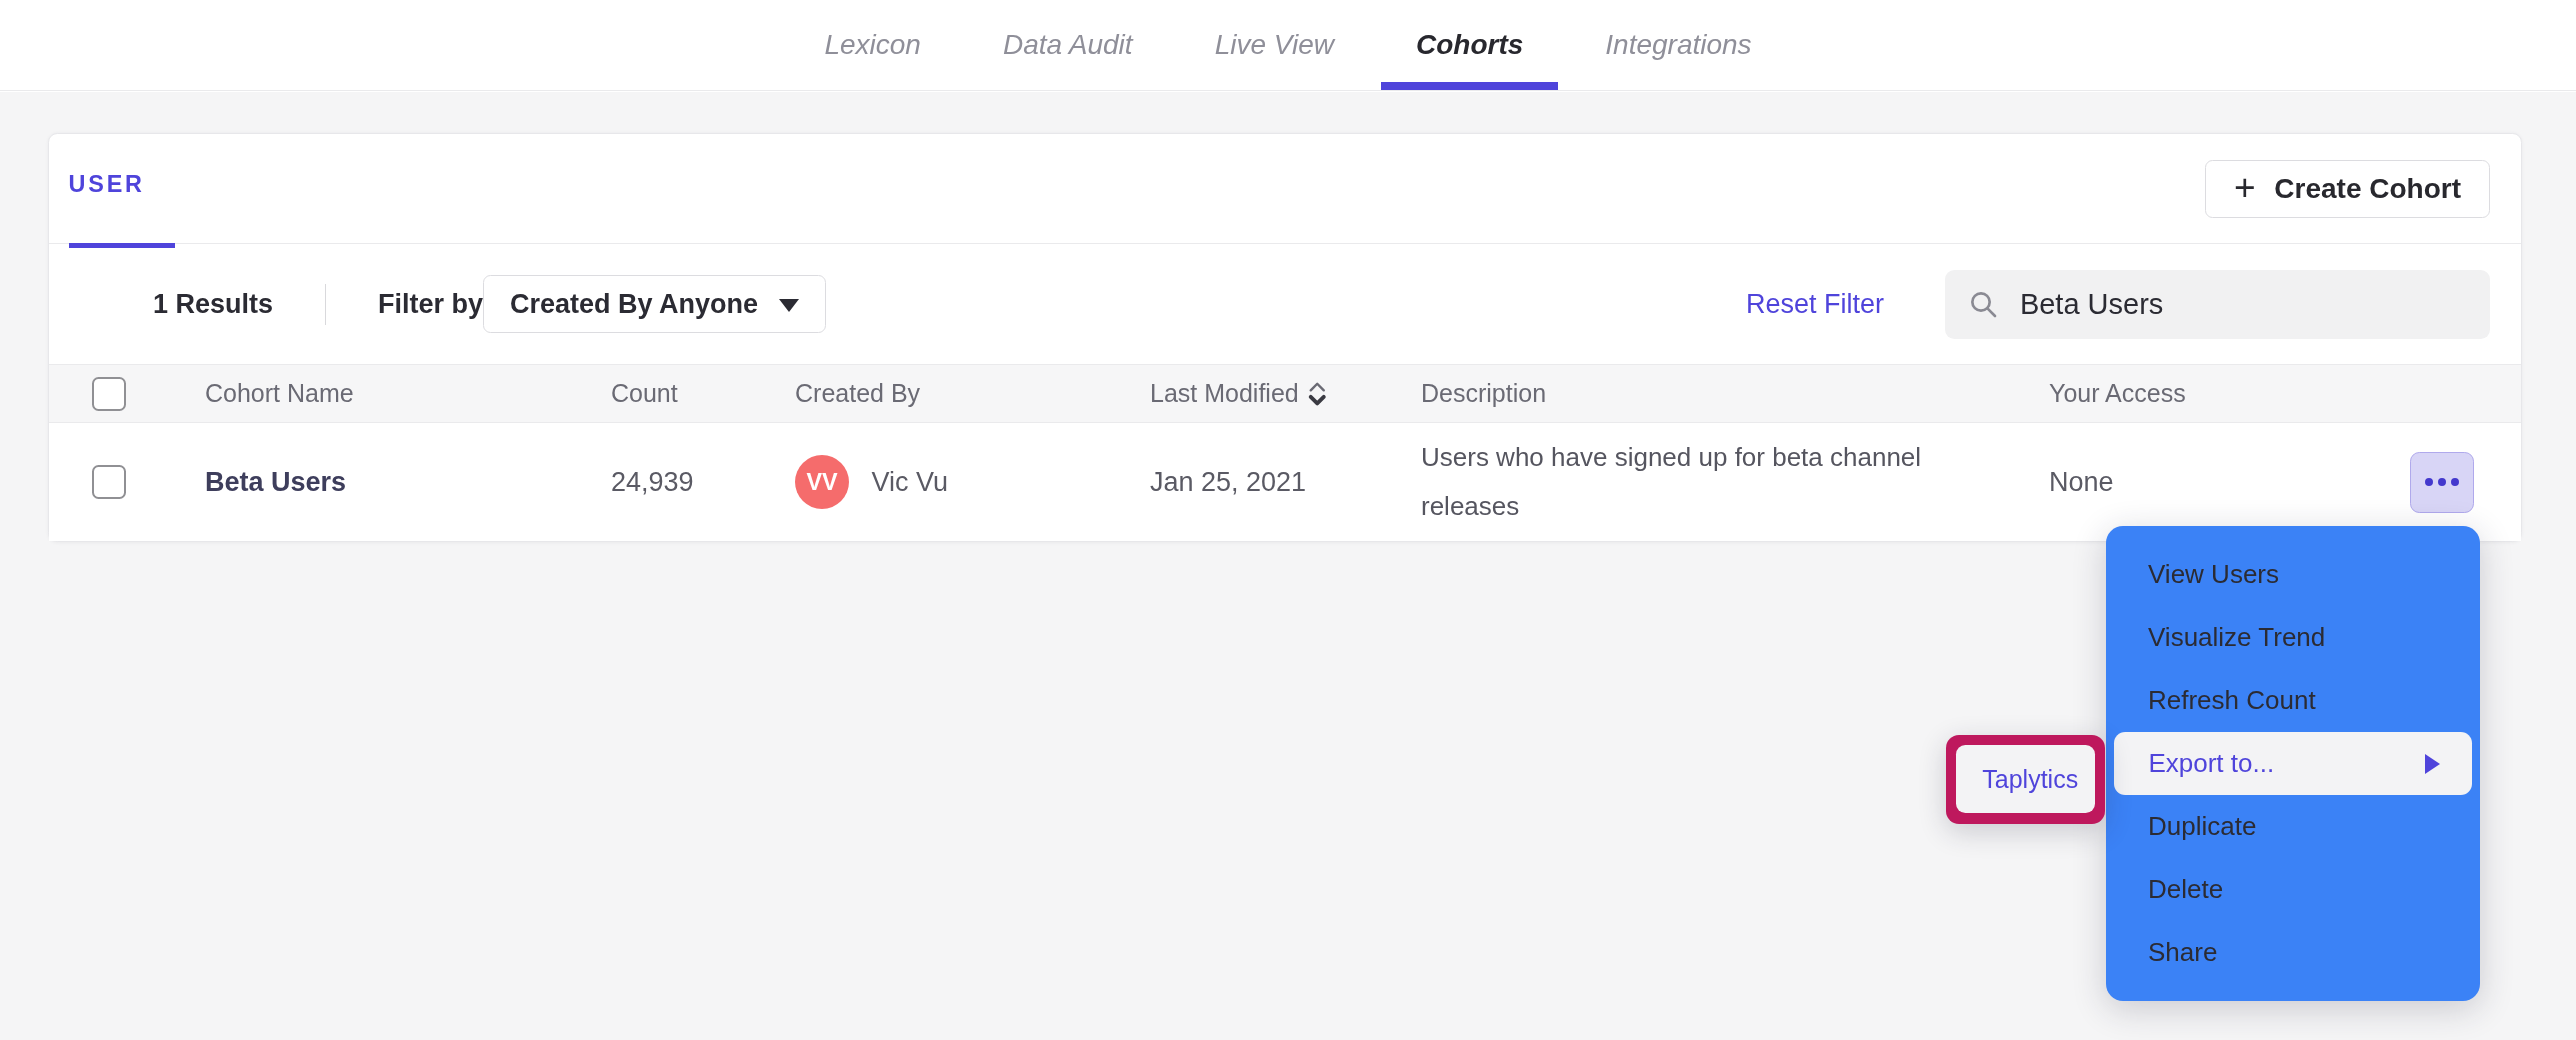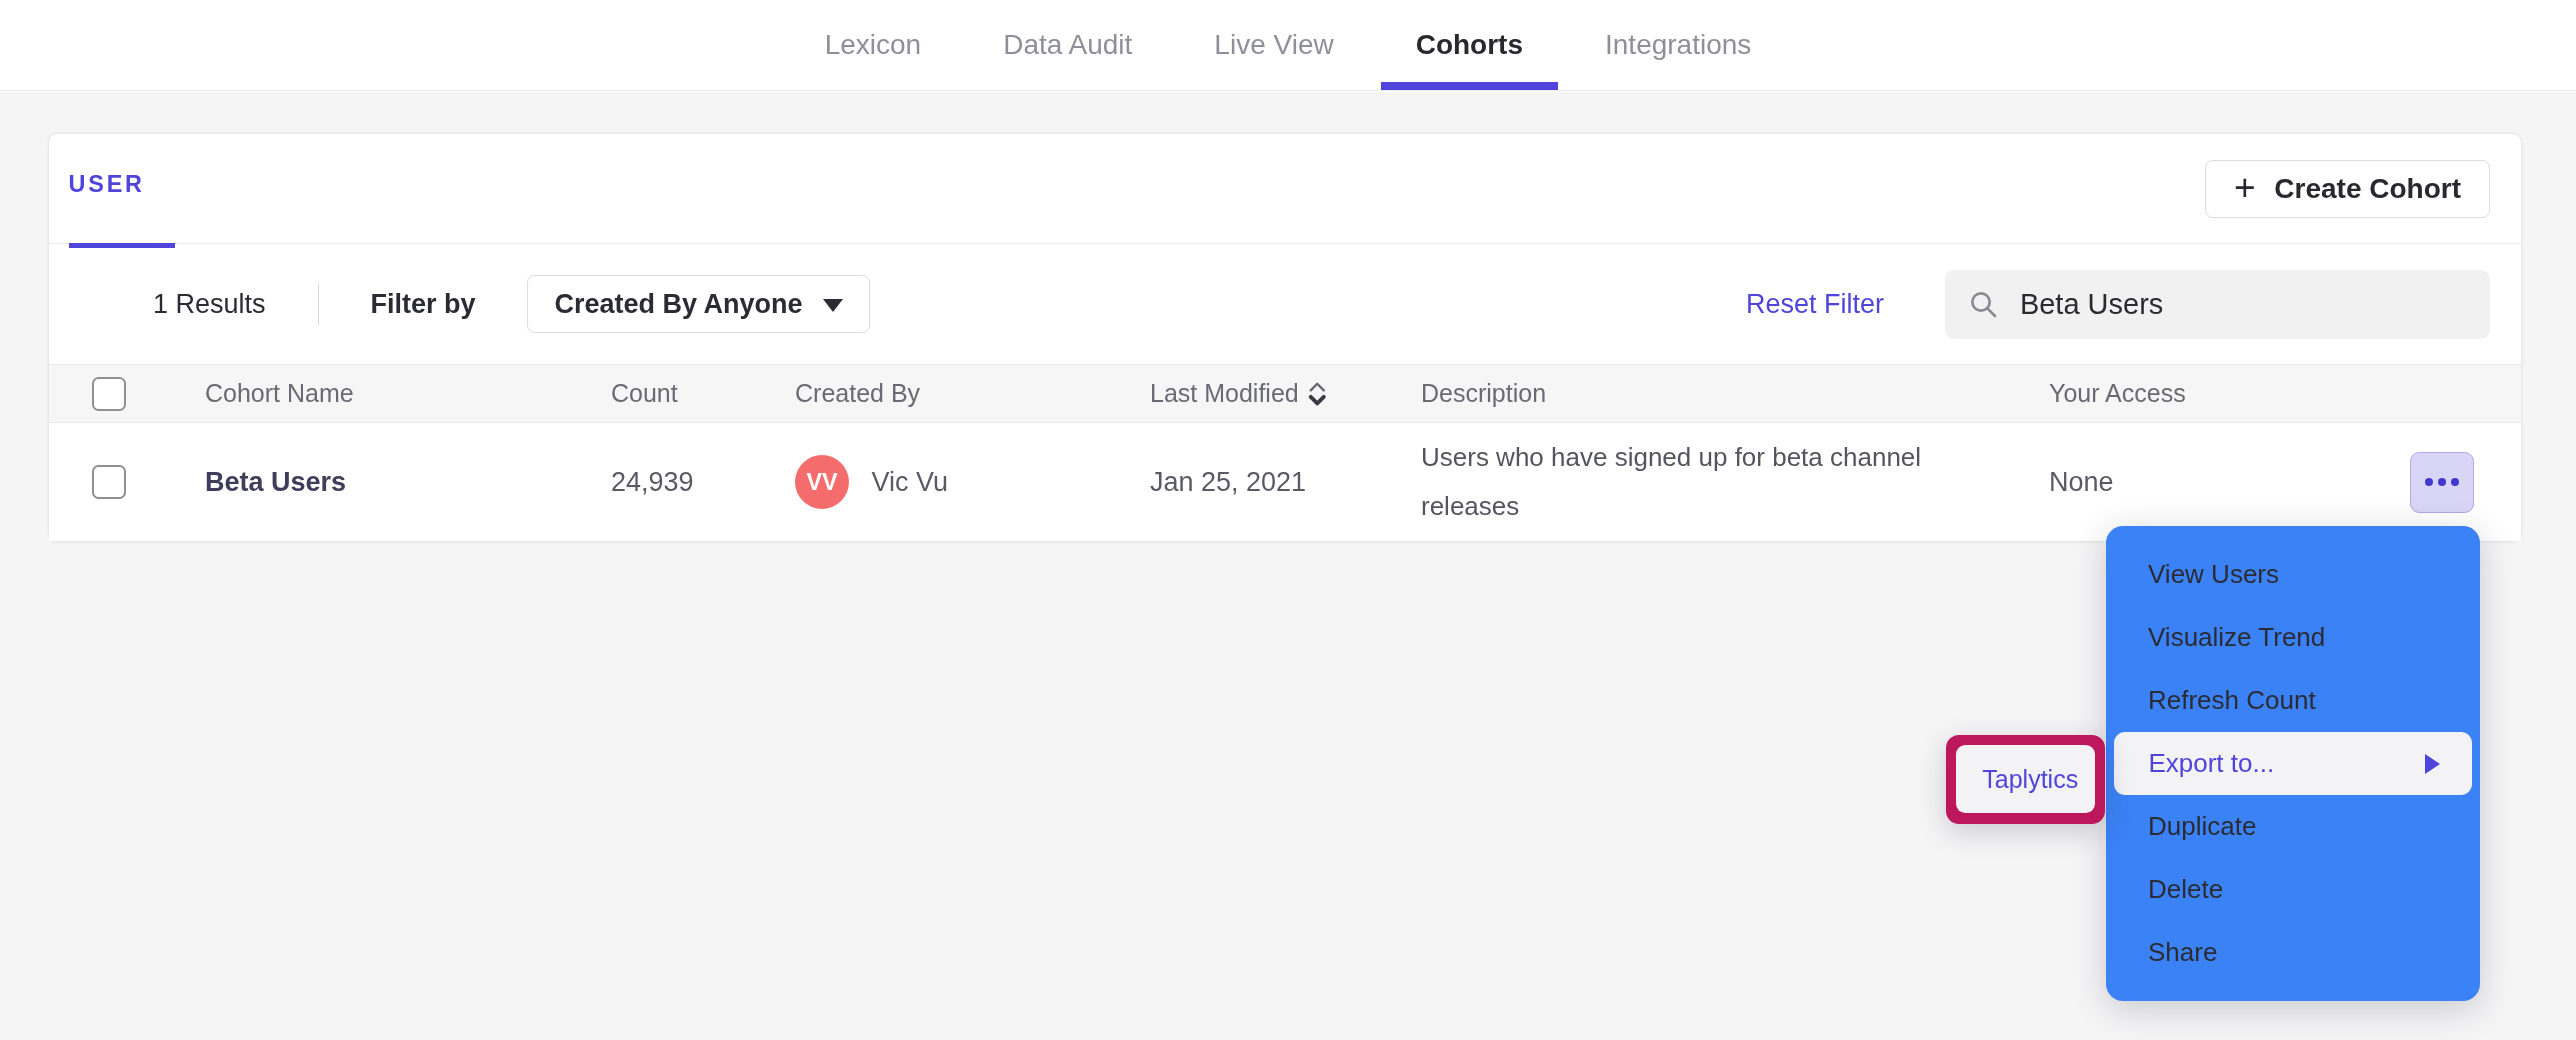--- a/index.html
+++ b/index.html
@@ -2,21 +2,21 @@
 <html style="font-size:15px"><head>
 <meta charset="utf-8">
 <style>
   * { margin:0; padding:0; box-sizing:border-box; }
   html,body { background:#ffffff; }
   body { font-family:"Liberation Sans", sans-serif; color:#2b2b33; }
   .page { position:relative; width:2576px; height:1040px; overflow:hidden; background:#ffffff; }
 
   
   .topnav { height:91px; background:#ffffff; border-bottom:0.9px solid #eaeaec;
-            display:flex; justify-content:center; align-items:stretch; gap:82px; }
+            display:flex; justify-content:center; align-items:stretch; gap:82px;font-style:italic; }
   .topnav .tab { position:relative; display:flex; align-items:center; font-size:28px;
                  color:#8f8f99; cursor:pointer; }
   .topnav .tab.active { color:#28282e; font-weight:600; }
   .topnav .tab.active::after { content:""; position:absolute; left:-35px; right:-35px;
                  bottom:0; height:8.4px; background:#4f44db; }
 
   
   .main { position:absolute; top:92px; left:0; right:0; bottom:0; background:#f5f5f6; }
 
   
@@ -29,23 +29,23 @@
               letter-spacing:2.8px; cursor:pointer; }
   .user-tab::after { content:""; position:absolute; left:0; bottom:-0.9px; width:106px; height:4.7px;
               background:#4f44db; }
   .create-btn { position:absolute; right:31px; top:26px; height:58px; display:flex; align-items:center;
               gap:18.7px; padding:0 28px; background:#fff; border:1.4px solid #dcdce0; border-radius:7.5px;
               font-size:28px; font-weight:600; color:#28282e; cursor:pointer; }
   .plus { font-size:37px; font-weight:400; line-height:1; margin-top:-3.7px; }
 
   
   .filter-row { height:120px; display:flex; align-items:center; padding-left:104px; }
-  .results { font-size:27px; font-weight:400; color:#2b2b33; }
+  .results { font-size:27px; font-weight:700; color:#2b2b33; }
   .vdivider { width:0.9px; height:41px; background:#d9d9dc; margin:0 52px; }
-  .filter-by { font-size:27px; font-weight:700; color:#2b2b33; margin-right:52px; }
+  .filter-by { font-size:27px; font-weight:700; color:#2b2b33; }
   .dd-btn { height:58px; display:flex; align-items:center; gap:20.5px; padding:0 26px;
             border:1.4px solid #dcdce0; border-radius:7.5px; background:#fff; font-size:27px;
             font-weight:600; color:#2b2b33; cursor:pointer; margin-right:35px; }
   .caret { width:0; height:0; border-left:10.3px solid transparent; border-right:10.3px solid transparent;
            border-top:13px solid #2b2b33; margin-top:2.8px; }
   .filter-spacer { flex:1; }
   .reset { font-size:27px; color:#4f44db; cursor:pointer; margin-right:61px; }
   .search { width:545px; height:69px; background:#f1f1f2; border-radius:9.3px; display:flex;
             align-items:center; padding:0 22.4px; margin-right:31px; }
   .search input { border:none; outline:none; background:transparent; font-size:29px;

